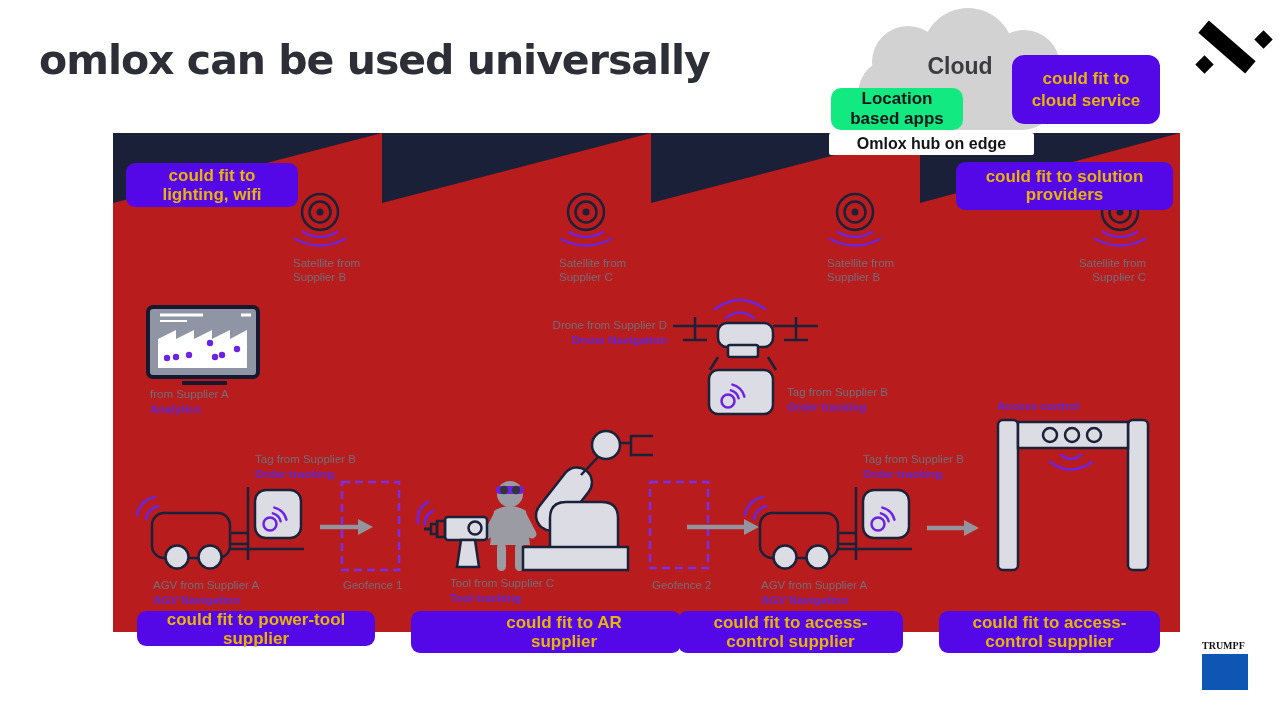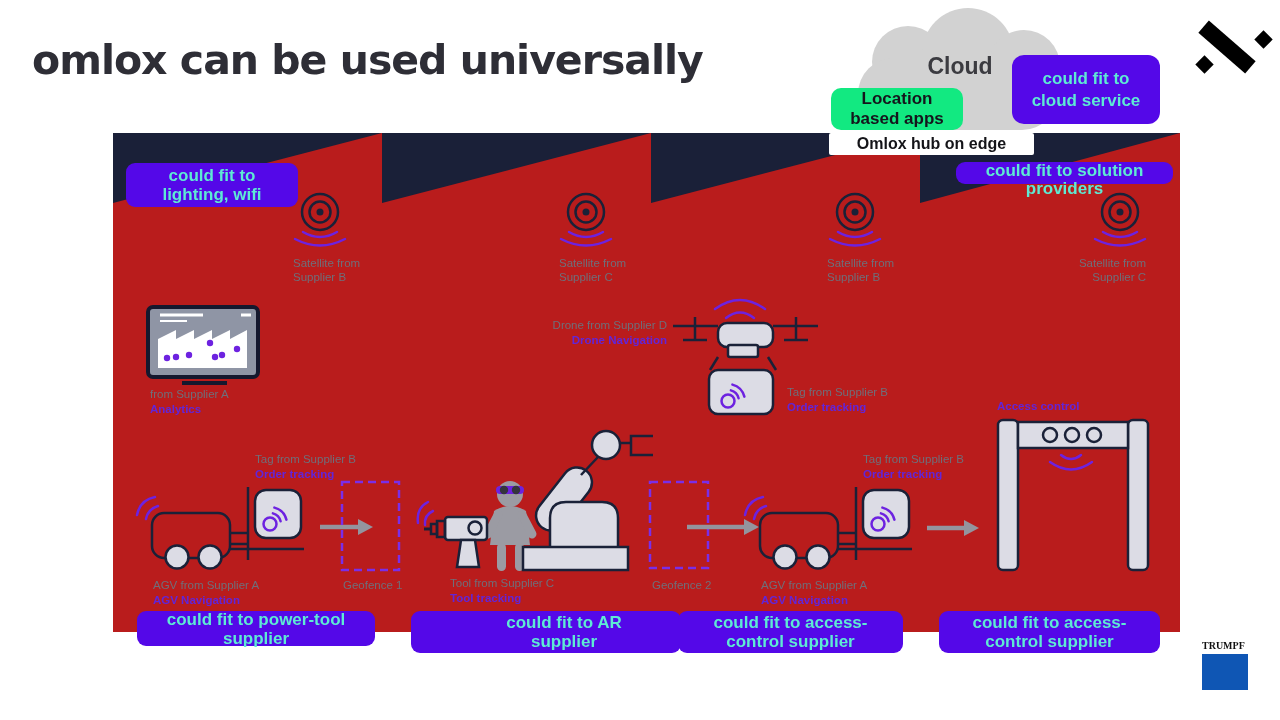--- a/index.html
+++ b/index.html
@@ -1,23 +1,23 @@
 <!DOCTYPE html>
 <html><head>
 <meta charset="utf-8">
 <style>
   html,body{margin:0;padding:0;background:#fff;}
   .slide{position:relative;width:1280px;height:720px;background:#ffffff;overflow:hidden;
          font-family:"Liberation Sans",sans-serif;}
   .abs{position:absolute;}
-  .title{left:32px;top:36px;font-size:41px;font-weight:bold;color:#2e2e36;letter-spacing:-1px;
+  .title{left:39px;top:36px;font-size:41px;font-weight:bold;color:#2e2e36;letter-spacing:-1px;
          font-family:"DejaVu Sans",sans-serif;}
   .subtitle{left:119px;top:103px;font-size:19px;color:#97979d;letter-spacing:1.5px;}
   .diagram-bg{left:113px;top:133px;width:1067px;height:499px;background:#b91c1c;}
-  .pbox{background:#5408e8;color:#5eead4;font-weight:bold;text-align:center;border-radius:9px;
+  .pbox{background:#5408e8;color:#eab308;font-weight:bold;text-align:center;border-radius:9px;
         font-size:17px;display:flex;flex-direction:column;justify-content:center;line-height:19px;
         font-family:"Liberation Sans",sans-serif;}
   .pbox span{display:block;}
   .cloud-part{background:#d2d2d2;border-radius:50%;}
   .cloud-base{left:858px;top:58px;width:200px;height:72px;background:#d2d2d2;border-radius:36px;}
   .cloud-label{left:900px;top:53px;width:120px;text-align:center;font-size:23px;font-weight:bold;color:#3b3b40;}
   .green-box{left:831px;top:88px;width:132px;height:42px;background:#12e981;border-radius:10px;
              color:#15151c;font-weight:bold;font-size:17px;line-height:20px;text-align:center;
              display:flex;flex-direction:column;justify-content:center;}
   .white-box{left:829px;top:133px;width:205px;height:22px;background:#ffffff;border-radius:2px;
@@ -272,21 +272,21 @@
   </div>
 
   <div class="abs pbox" style="left:1012px;top:55px;width:148px;height:69px;border-radius:12px;line-height:22px;">
     <span>could fit to</span>
     <span>cloud service</span>
   </div>
   <div class="abs pbox" style="left:126px;top:163px;width:172px;height:44px;">
     <span>could fit to</span>
     <span>lighting, wifi</span>
   </div>
-  <div class="abs pbox" style="left:956px;top:162px;width:217px;height:22px;line-height:18px;justify-content:space-between;">
+  <div class="abs pbox" style="left:956px;top:162px;width:217px;height:48px;line-height:18px;">
     <span>could fit to solution</span>
     <span>providers</span>
   </div>
   <div class="abs pbox" style="left:137px;top:611px;width:238px;height:35px;">
     <span>could fit to power-tool</span>
     <span>supplier</span>
   </div>
   <div class="abs pbox" style="left:411px;top:611px;width:234px;height:42px;padding-left:36px;">
     <span>could fit to AR</span>
     <span>supplier</span>

